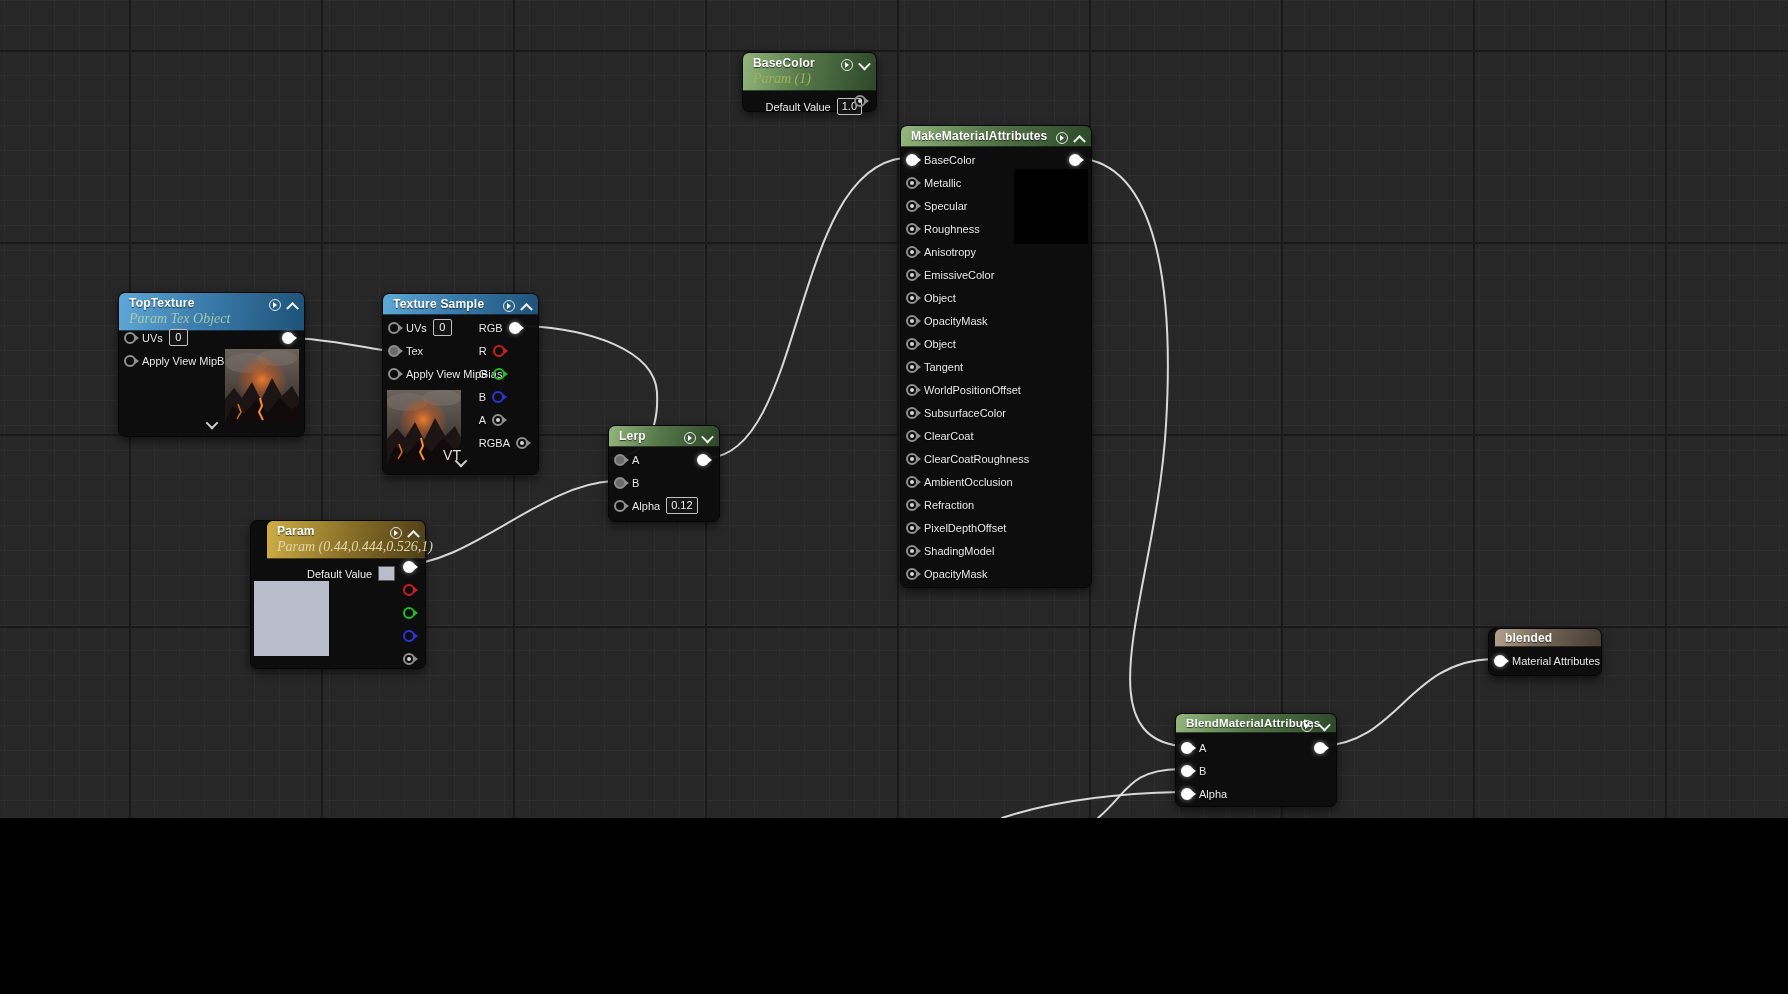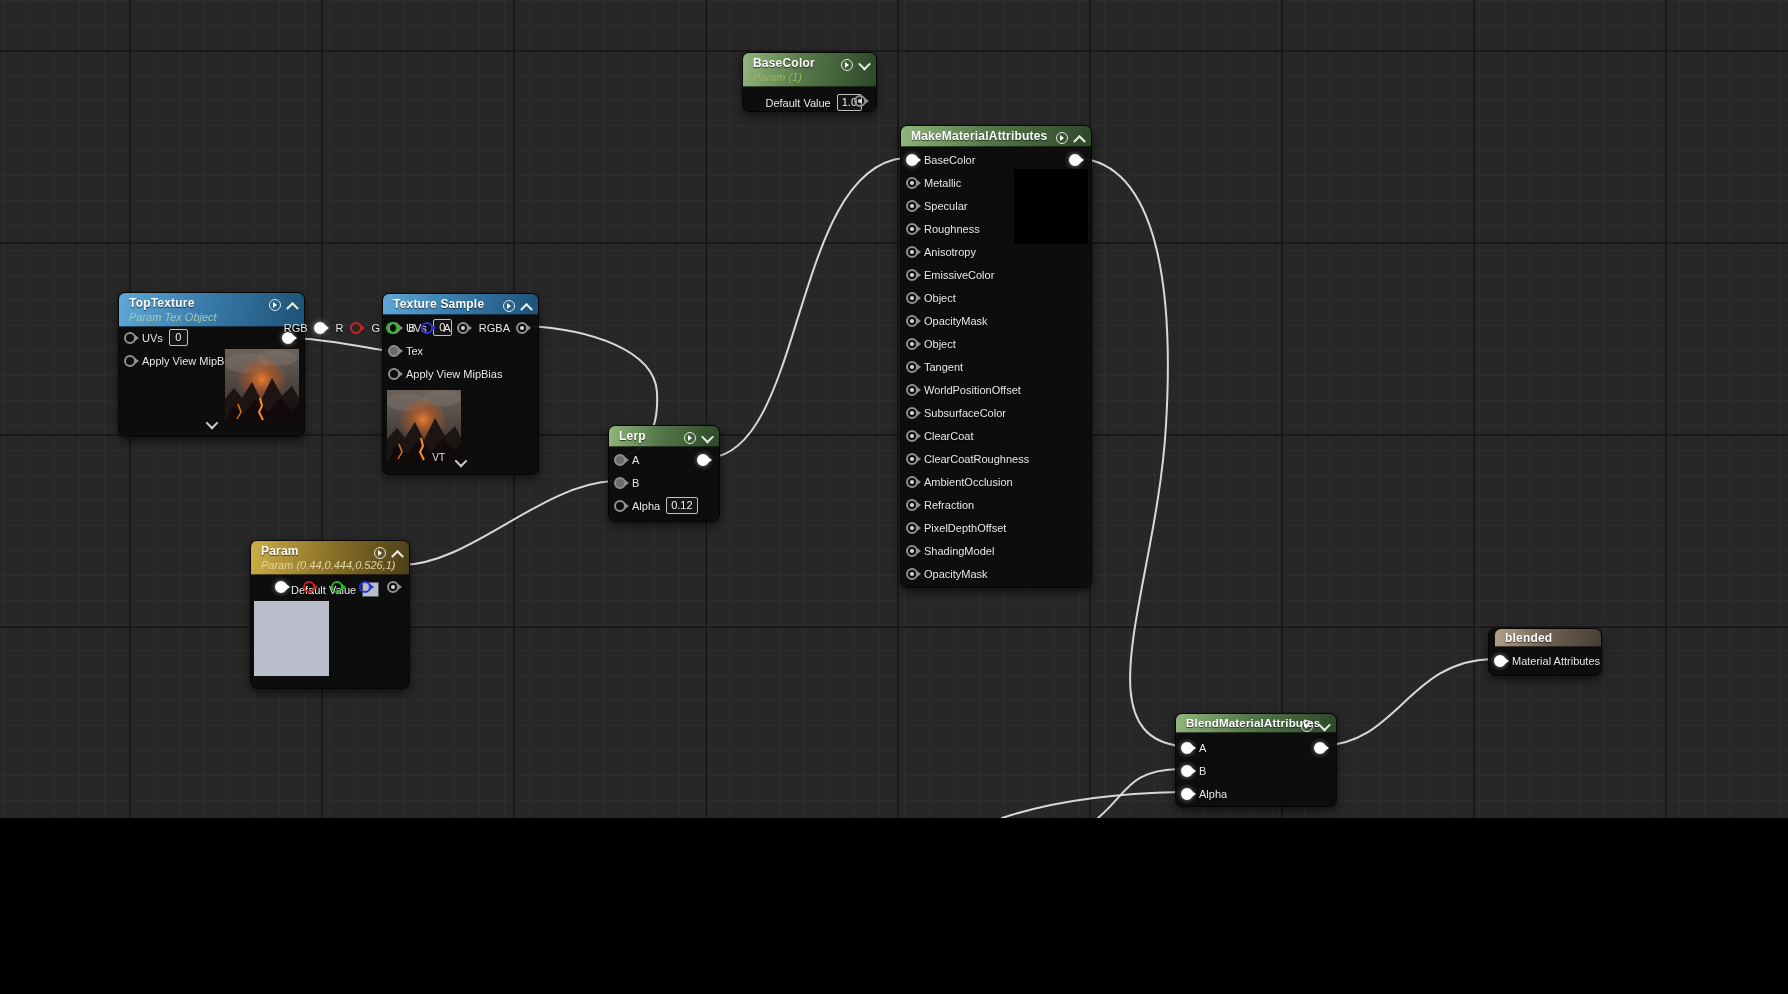--- a/index.html
+++ b/index.html
@@ -21,37 +21,37 @@
   .node{position:absolute;z-index:2;background:rgba(13,13,13,.96);border:1px solid #050505;
         border-radius:7px;box-shadow:0 4px 10px rgba(0,0,0,.55);}
   .node-header{position:relative;border-radius:6px 6px 0 0;padding:3px 9px 3px 10px;color:#fff;
                border-bottom:1px solid rgba(0,0,0,.6);}
   .hdr-blue {background:linear-gradient(100deg,#5fa8d7 0%,#3a7cab 45%,#1e5277 100%);}
   .hdr-green{background:linear-gradient(100deg,#93b67c 0%,#567849 45%,#2d4829 100%);}
   .hdr-yellow{background:linear-gradient(100deg,#cfae45 0%,#8a7128 50%,#4c3e17 100%);}
   .hdr-tan  {background:linear-gradient(100deg,#b3a18c 0%,#6e6152 50%,#463d34 100%);margin-left:6px;}
   .node-title{font-size:12px;font-weight:bold;letter-spacing:.2px;text-shadow:0 1px 1px rgba(0,0,0,.65);
               white-space:nowrap;display:block;}
-  .node-subtitle{font-size:11px;font-style:italic;display:block;margin-top:1px;white-space:nowrap;}
+  .node-subtitle{font-size:14px;font-style:italic;display:block;margin-top:1px;white-space:nowrap;font-family:Liberation Serif, serif;}
   .hdr-blue .node-subtitle{color:#a4c9ad;}
   .hdr-green .node-subtitle{color:#9cb457;}
   .hdr-yellow .node-subtitle{color:#e2d5a6;}
   .header-icons{position:absolute;right:7px;top:6px;display:flex;gap:7px;align-items:center;}
   .circ-icon{width:10px;height:10px;border:1px solid rgba(255,255,255,.85);border-radius:50%;
              position:relative;display:inline-block;}
   .circ-icon::after{content:"";position:absolute;left:3px;top:2px;border-left:4px solid #fff;
              border-top:3px solid transparent;border-bottom:3px solid transparent;}
   .chev{width:7px;height:7px;display:inline-block;border-right:2px solid #e8efe8;border-bottom:2px solid #e8efe8;}
   .chev.up{transform:rotate(-135deg) translate(-2px,-2px);}
   .chev.down{transform:rotate(45deg) translate(-1px,-1px);}
   .expander{position:absolute;left:50%;bottom:3px;transform:translateX(-50%);}
   .expander .chev{border-color:#cfcfcf;}
   
   .col-in{position:absolute;left:0;display:flex;flex-direction:column;}
-  .col-out{position:absolute;right:5px;display:flex;flex-direction:row;align-items:flex-end;}
+  .col-out{position:absolute;right:5px;display:flex;flex-direction:column;align-items:flex-start;}
   .pin-row{display:flex;align-items:center;gap:6px;height:23px;padding:0 5px;}
   .pin-label{font-size:11px;color:#e8e8e8;text-shadow:0 1px 1px rgba(0,0,0,.8);white-space:nowrap;}
   .pin{width:8px;height:8px;border:2px solid #909090;border-radius:50%;position:relative;flex:none;}
   .pin::after{content:"";position:absolute;left:9px;top:1px;border-left:4px solid #909090;
               border-top:3px solid transparent;border-bottom:3px solid transparent;}
   .pin.dotted::before{content:"";position:absolute;left:2px;top:2px;width:4px;height:4px;
               background:#d6d6d6;border-radius:50%;}
   .pin.filled-white{background:#fff;border-color:#fff;box-shadow:0 0 5px rgba(255,255,255,.55);}
   .pin.filled-white::after{border-left-color:#fff;}
   .pin.filled-gray{background:#6b6b6b;border-color:#8d8d8d;}
@@ -59,21 +59,21 @@
   .pin.pin-red{border-color:#cf2020;}   .pin.pin-red::after{border-left-color:#cf2020;}
   .pin.pin-green{border-color:#24bb24;} .pin.pin-green::after{border-left-color:#24bb24;}
   .pin.pin-blue{border-color:#2a35d8;}  .pin.pin-blue::after{border-left-color:#2a35d8;}
   .pin-value{border:1px solid #c0c0c0;background:#141414;color:#efefef;font-size:11px;
              height:15px;line-height:15px;padding:0 4px;border-radius:2px;min-width:9px;text-align:center;}
   .field-row{display:flex;align-items:center;justify-content:flex-end;gap:6px;padding:7px 6px 0 8px;
              font-size:11px;color:#ececec;text-shadow:0 1px 1px rgba(0,0,0,.8);}
   .swatch{width:15px;height:13px;background:#b9bdca;border:1px solid #5a5a5a;flex:none;}
   .preview{position:absolute;overflow:hidden;}
   .preview svg{display:block;}
-  .preview-tag{position:absolute;right:16px;bottom:1px;font-size:10px;color:#e0e0e0;
+  .preview-tag{position:absolute;right:0;bottom:1px;font-size:14px;color:#e0e0e0;
                text-shadow:0 1px 2px #000;}
   .preview-black{position:absolute;background:#000;}
   .preview-flat{position:absolute;background:#b9bdca;}
 </style>
 </head>
 <body>
 
 <svg width="0" height="0" style="position:absolute">
   <defs>
     <linearGradient id="sky" x1="0" y1="0" x2="0" y2="1">
@@ -270,21 +270,21 @@
   </div>
 </div>
       <div class="col-out" style="top:22px;">
   <div class="pin-row out">
     <span class="pin-label"></span>
     <span class="pin filled-white"></span>
   </div>
 </div>
     </div>
 
-    <div class="node" style="left:250px;top:540px;width:158px;height:147px;">
+    <div class="node" style="left:250px;top:520px;width:158px;height:147px;padding-left:16px;">
       <div class="node-header hdr-yellow">
         <span class="node-title">Param</span>
         <span class="node-subtitle">Param (0.44,0.444,0.526,1)</span>
         <span class="header-icons">
           <span class="circ-icon"></span>
           <span class="chev up"></span>
         </span>
       </div>
       <div class="field-row" style="justify-content:flex-start;padding-left:40px;">
         <span>Default Value</span>

